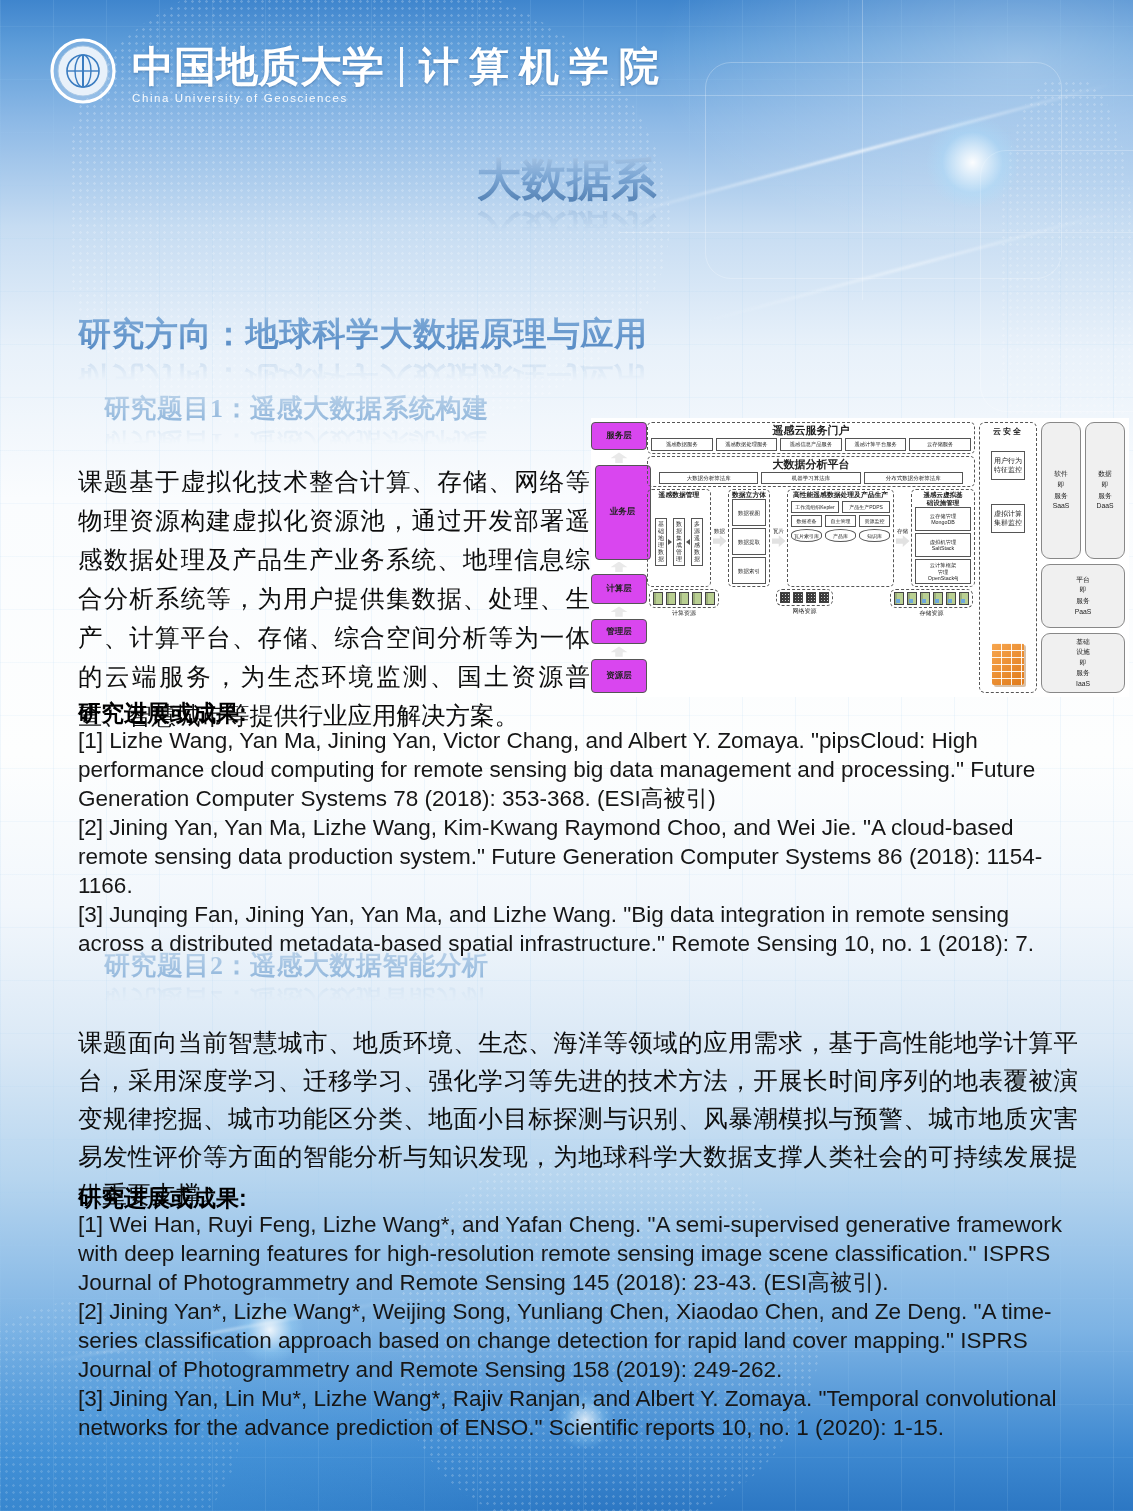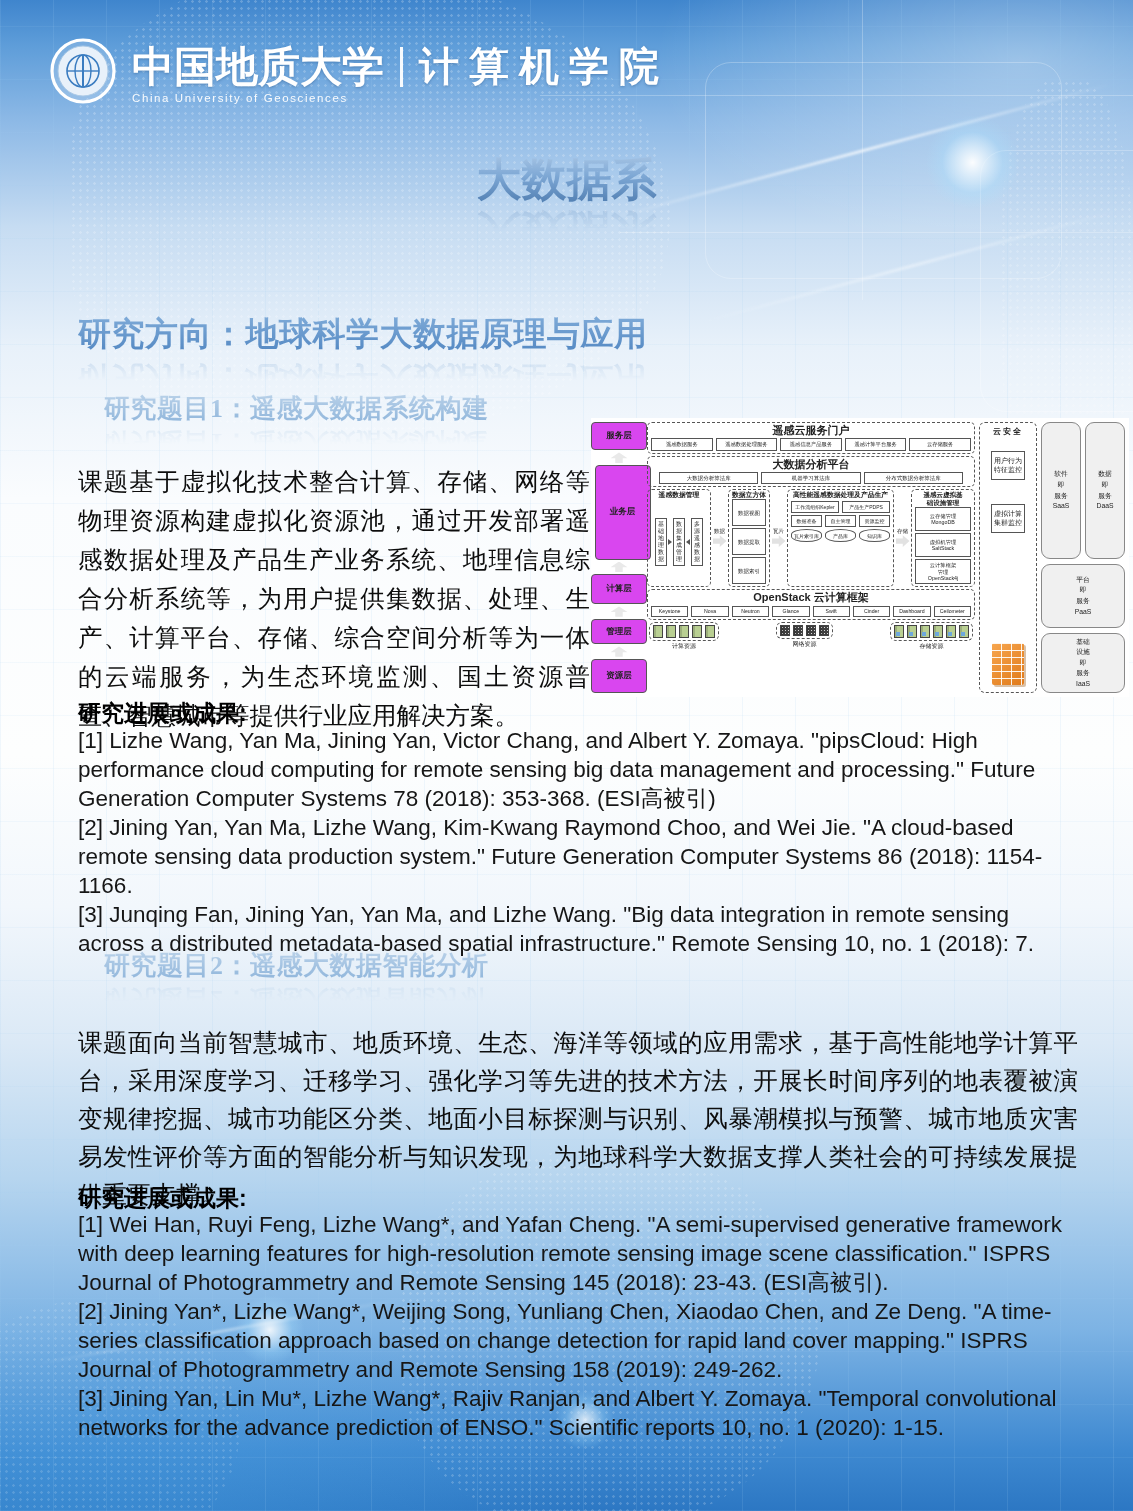--- a/index.html
+++ b/index.html
@@ -341,33 +341,20 @@
             <div class="bx pre">虚拟机管理
 SaltStack</div>
             <div class="bx pre">云计算框架
 管理
 OpenStack4j</div>
           </div>
         </div>
       </div>
 
 
-      <div class="fg g-openstack">
-        <div class="fg-title">OpenStack 云计算框架</div>
-        <div class="boxrow">
-          <div class="bx">Keystone</div>
-          <div class="bx">Nova</div>
-          <div class="bx">Neutron</div>
-          <div class="bx">Glance</div>
-          <div class="bx">Swift</div>
-          <div class="bx">Cinder</div>
-          <div class="bx">Dashboard</div>
-          <div class="bx">Ceilometer</div>
-        </div>
-      </div>
 
       <div class="resline">
         <div class="resblock">
           <div class="resg">
             <span class="ic"></span>
             <span class="ic"></span>
             <span class="ic"></span>
             <span class="ic"></span>
             <span class="ic"></span>
           </div>

